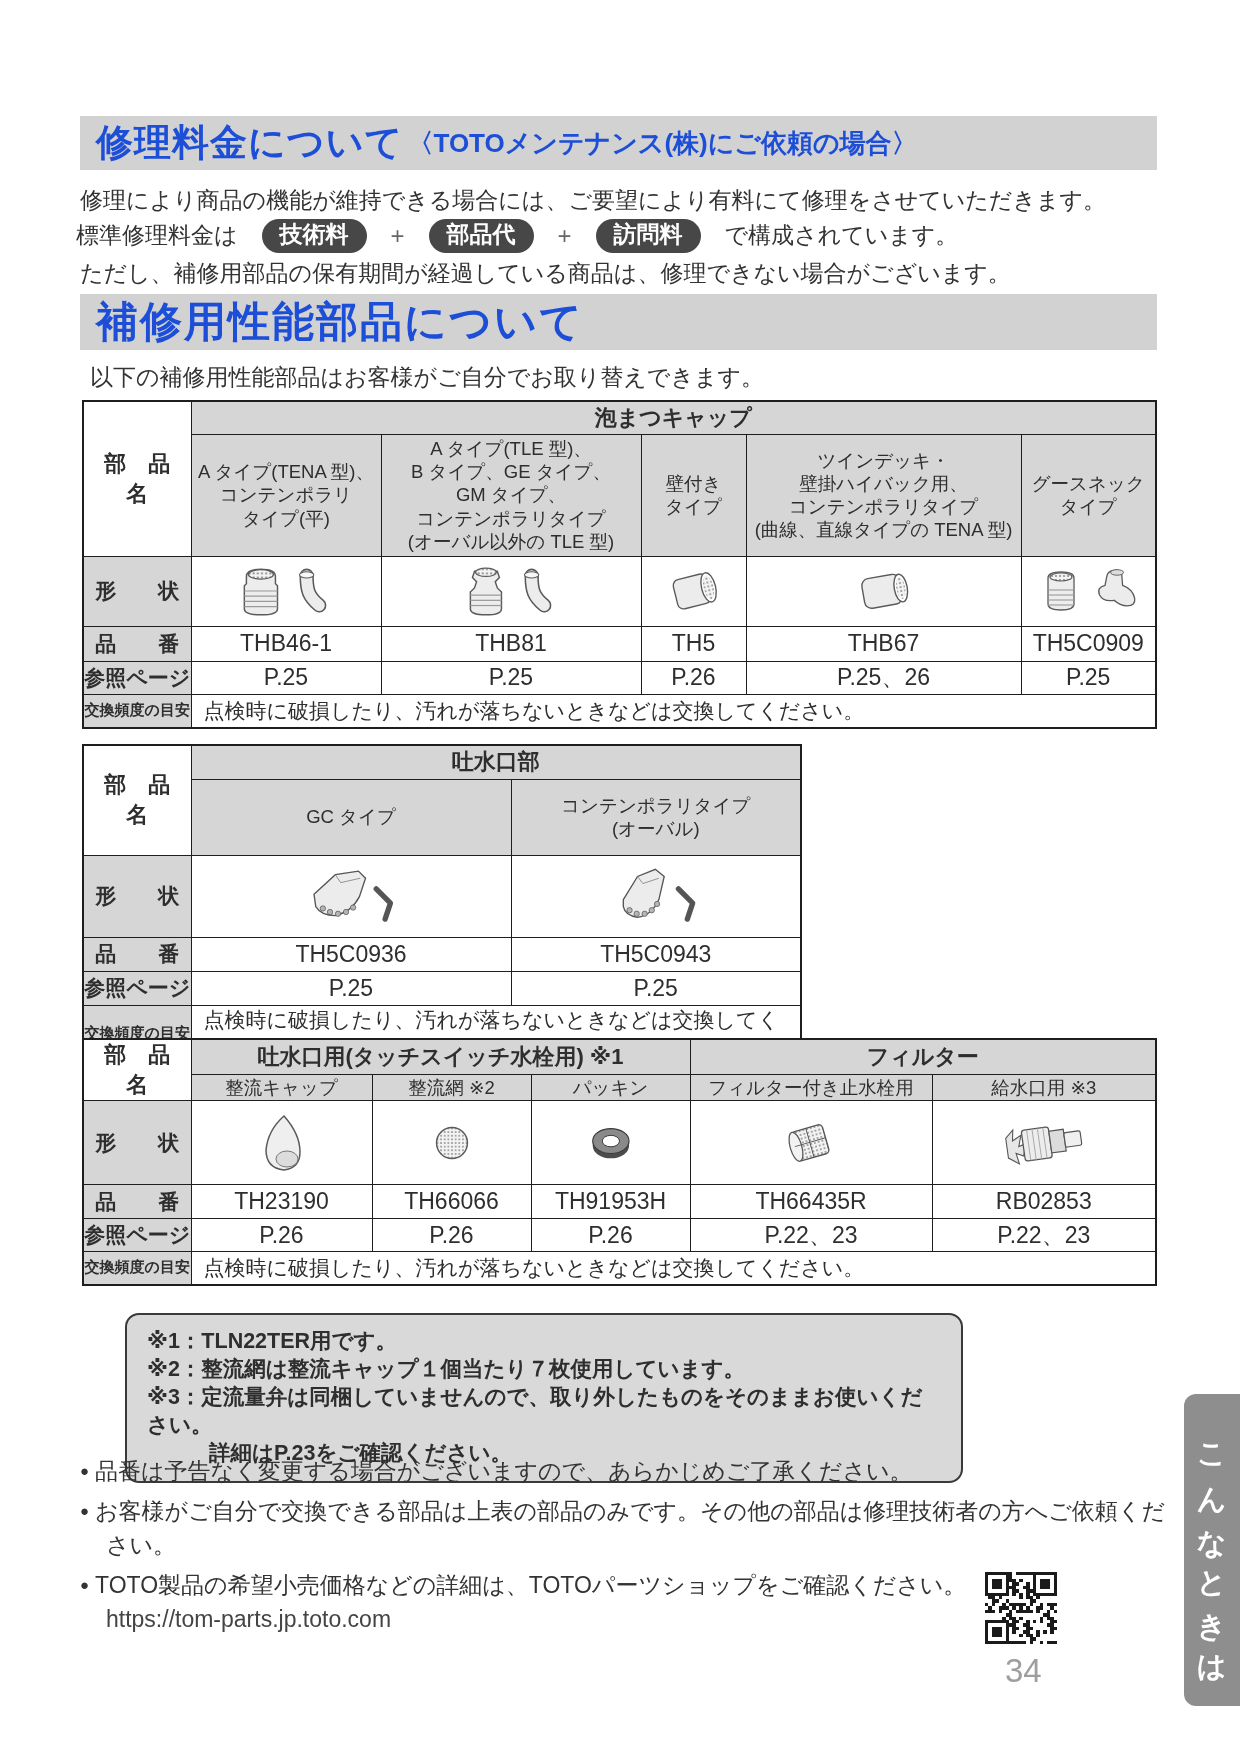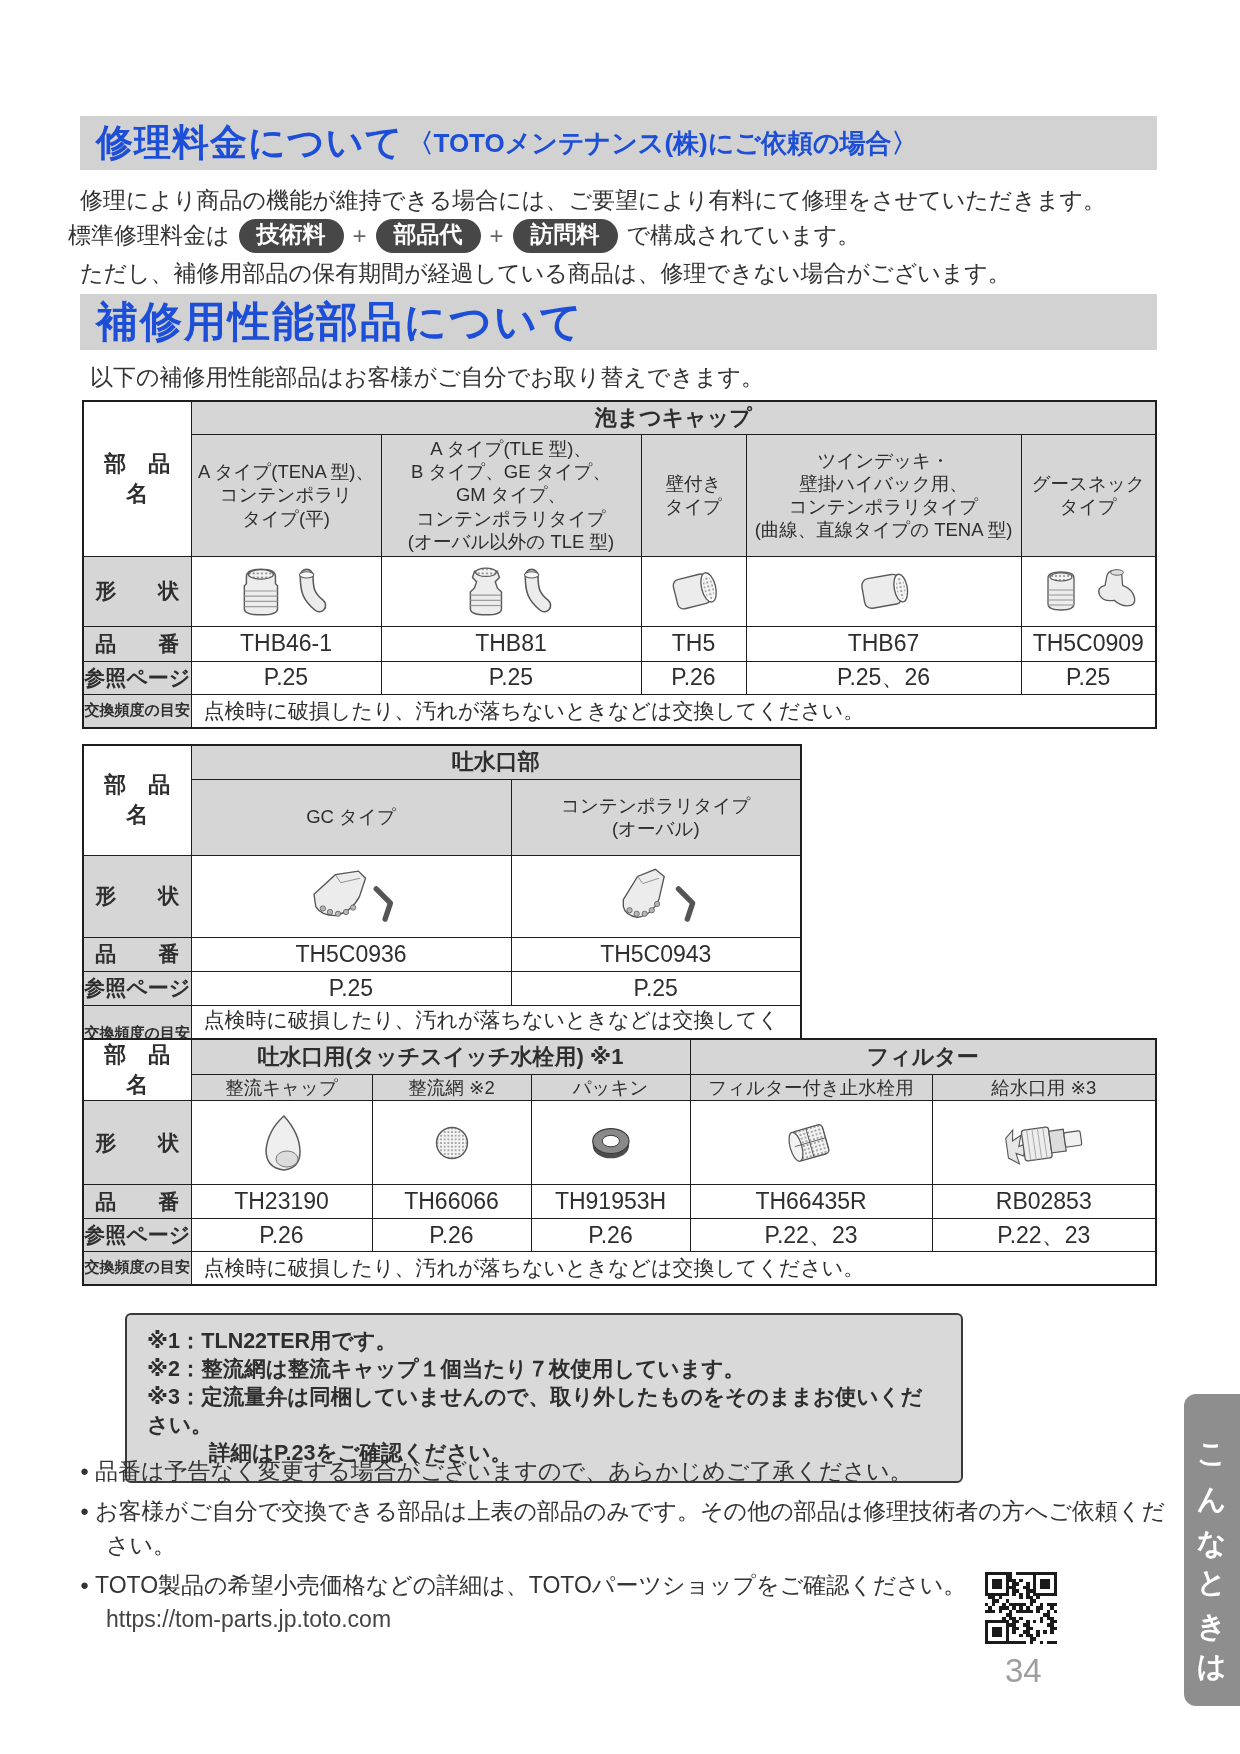--- a/index.html
+++ b/index.html
@@ -14,21 +14,21 @@
 
   
   .bar { background:#d2d2d2; display:flex; align-items:center; padding-left:16px; color:#1d4ed8; }
   .bar1 { left:80px; top:116px; width:1077px; height:54px; }
   .bar2 { left:80px; top:294px; width:1077px; height:56px; }
   .t1 { font-size:37px; font-weight:bold; letter-spacing:1px; }
   .t1s { font-size:26px; font-weight:bold; margin-left:4px; }
   .t2 { font-size:42px; font-weight:bold; letter-spacing:2px; }
 
   .para { left:80px; font-size:23px; color:#333; width:1090px; }
-  .feeLine { left:68px; display:flex; align-items:center; gap:9px; font-size:23px; }
+  .feeLine { left:76px; display:flex; align-items:center; gap:24px; font-size:23px; }
   .pill { background:#474747; color:#fff; font-size:23px; font-weight:bold;
           border-radius:17px; padding:2px 18px 4px; line-height:1.2; }
   .plus { color:#666; font-size:24px; }
   .intro { left:90px; top:362px; font-size:23px; }
 
   
   table.ptable { position:absolute; border-collapse:collapse; table-layout:fixed;
                  background:#fff; border:2.5px solid #1e1e1e; }
   .ptable td { border:1.5px solid #1e1e1e; text-align:center; vertical-align:middle;
                padding:0; font-size:23px; color:#2e2e2e; overflow:hidden; }
@@ -36,21 +36,21 @@
   .ptable td.namecell { background:#fff; font-weight:bold; font-size:22px; }
   .ptable td.grp { background:#d6d6d6; font-weight:bold; font-size:22px; }
   .ptable td.colh { background:#d6d6d6; font-size:18.5px; line-height:1.25; white-space:pre-line; }
   .ptable td.freqlbl { font-size:15px; }
   .ptable td.freqtxt { text-align:left; padding-left:12px; font-size:21px; }
   .shapecell { background:#fff; }
   .shapewrap { display:flex; align-items:center; justify-content:center; gap:8px; }
 
   
   .notes { left:125px; top:1313px; width:838px; background:#d9d9d9;
-           border:2.5px solid #3a3a3a; border-radius:6px; padding:12px 20px 14px;
+           border:2.5px solid #3a3a3a; border-radius:14px; padding:12px 20px 14px;
            font-size:21.5px; font-weight:600; color:#2e2e2e; line-height:28px; }
   .notes .indent { padding-left:62px; }
 
   
   .bullets { left:80px; top:1448px; width:1092px; font-size:23px; color:#333; }
   .bullet { padding-left:26px; text-indent:-26px; line-height:34px;margin-top:6px; }
   .dot { font-size:15px; vertical-align:3px; margin-right:6px; }
   .b-bold { font-weight:bold; }
   .url { padding-left:26px; line-height:34px; color:#444; }
 

